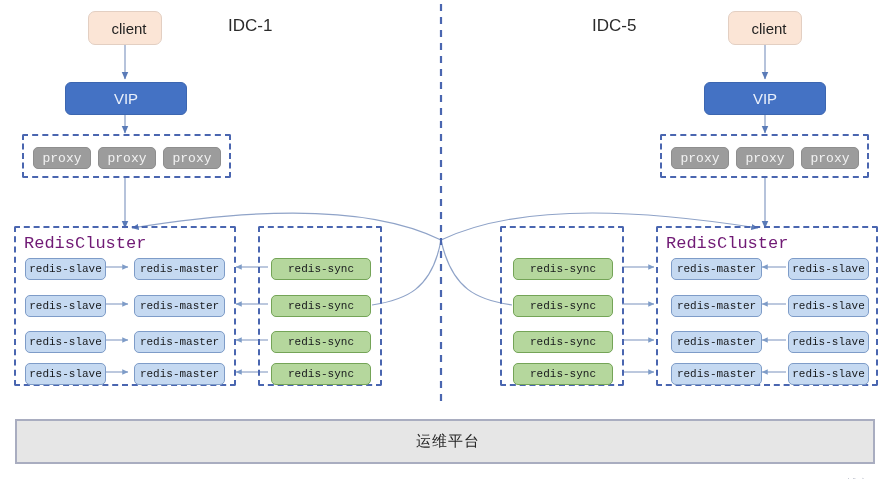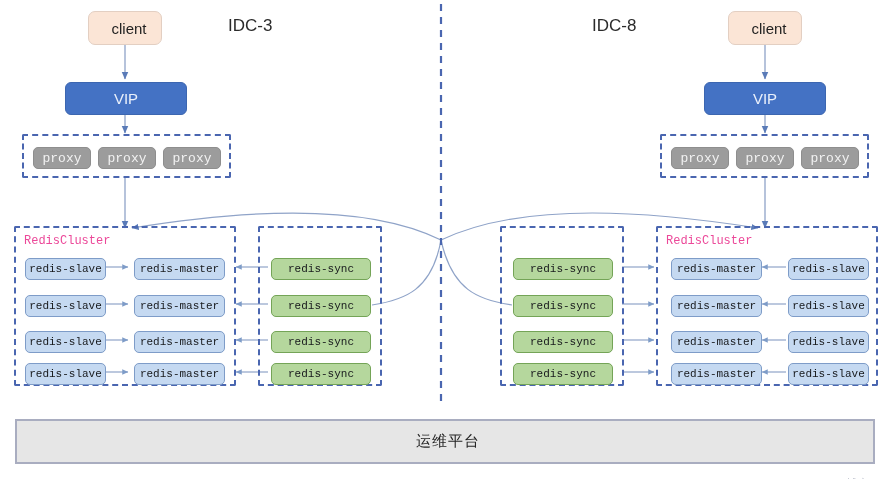--- a/index.html
+++ b/index.html
@@ -65,22 +65,22 @@
     color: #17191c;
   }
   .sync-box {
     background: #b5d79d;
     border: 1px solid #74a457;
     border-radius: 5px;
     font-size: 11px;
     color: #17191c;
   }
   .cluster-title {
-    font-size: 12px;
-    color: #ec4899;
+    font-size: 17px;
+    color: #701a75;
     white-space: nowrap;
   }
   .idc-label {
     font-size: 17px;
     color: #2b2b2b;
     white-space: nowrap;
   }
   .platform-bar {
     background: #e6e6e6;
     border: 2px solid #a9adc0;
@@ -148,21 +148,21 @@
     <line x1="622" y1="372" x2="654" y2="372" stroke="#8fa3c8" stroke-width="1.2" marker-end="url(#ahs)"></line>
 
     <path d="M441,240 C 360,200 230,212 132,228" fill="none" stroke="#8fa3c8" stroke-width="1.2" marker-end="url(#ah)"></path>
     <path d="M441,240 C 525,200 655,212 758,228" fill="none" stroke="#8fa3c8" stroke-width="1.2" marker-end="url(#ah)"></path>
     <path d="M441,240 C 432,290 405,300 372,305" fill="none" stroke="#8fa3c8" stroke-width="1.2"></path>
     <path d="M441,240 C 452,290 478,300 512,305" fill="none" stroke="#8fa3c8" stroke-width="1.2"></path>
 
     <line x1="441" y1="4" x2="441" y2="404" stroke="#4a66b0" stroke-width="2.2" stroke-dasharray="7 6"></line>
   </svg>
 
-  <div class="abs idc-label" style="left:228px; top:16px;">IDC-3</div>
+  <div class="abs idc-label" style="left:228px; top:16px;">IDC-1</div>
 
   <div class="abs node client-box" style="left:88px; top:11px; width:74px; height:34px;">client</div>
 
   <div class="abs node vip-box" style="left:65px; top:82px; width:122px; height:33px;">VIP</div>
 
   <div class="abs dashed-group" style="left:22px; top:134px; width:209px; height:44px;">
     <div class="abs node proxy-box" style="left:9px; top:11px; width:58px; height:22px;">proxy</div>
     <div class="abs node proxy-box" style="left:74px; top:11px; width:58px; height:22px;">proxy</div>
     <div class="abs node proxy-box" style="left:139px; top:11px; width:58px; height:22px;">proxy</div>
   </div>
@@ -183,21 +183,21 @@
     <div class="abs node redis-box" style="left:118px; top:135px; width:91px; height:22px;">redis-master</div>
   </div>
 
   <div class="abs dashed-group" style="left:258px; top:226px; width:124px; height:160px;">
     <div class="abs node sync-box" style="left:11px; top:30px; width:100px; height:22px;">redis-sync</div>
     <div class="abs node sync-box" style="left:11px; top:67px; width:100px; height:22px;">redis-sync</div>
     <div class="abs node sync-box" style="left:11px; top:103px; width:100px; height:22px;">redis-sync</div>
     <div class="abs node sync-box" style="left:11px; top:135px; width:100px; height:22px;">redis-sync</div>
   </div>
 
-  <div class="abs idc-label" style="left:592px; top:16px;">IDC-8</div>
+  <div class="abs idc-label" style="left:592px; top:16px;">IDC-5</div>
 
   <div class="abs node client-box" style="left:728px; top:11px; width:74px; height:34px;">client</div>
 
   <div class="abs node vip-box" style="left:704px; top:82px; width:122px; height:33px;">VIP</div>
 
   <div class="abs dashed-group" style="left:660px; top:134px; width:209px; height:44px;">
     <div class="abs node proxy-box" style="left:9px; top:11px; width:58px; height:22px;">proxy</div>
     <div class="abs node proxy-box" style="left:74px; top:11px; width:58px; height:22px;">proxy</div>
     <div class="abs node proxy-box" style="left:139px; top:11px; width:58px; height:22px;">proxy</div>
   </div>

